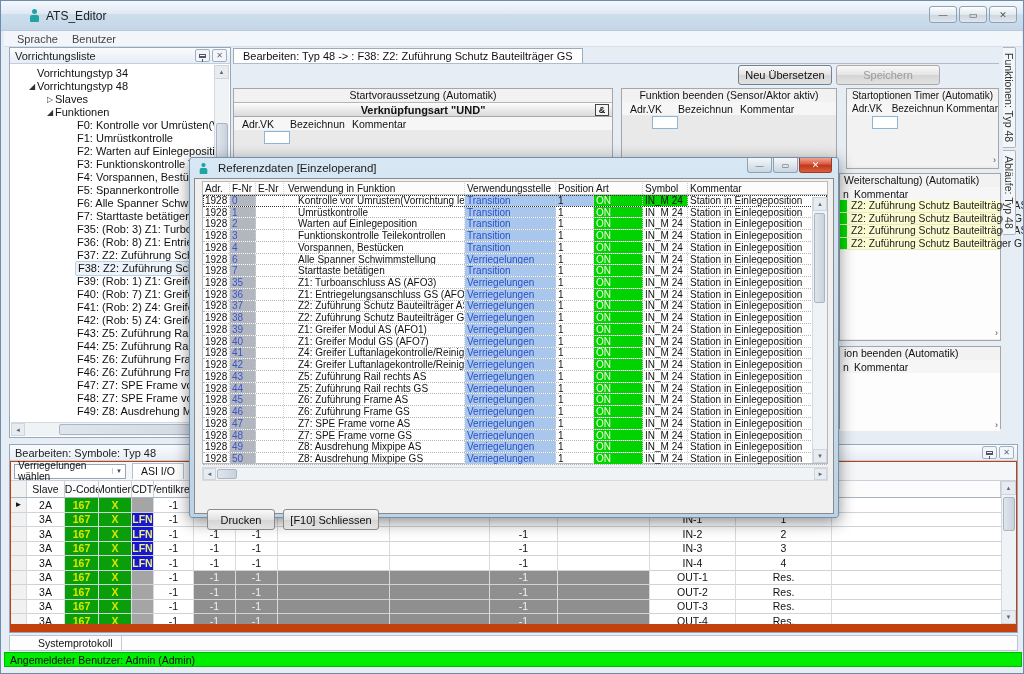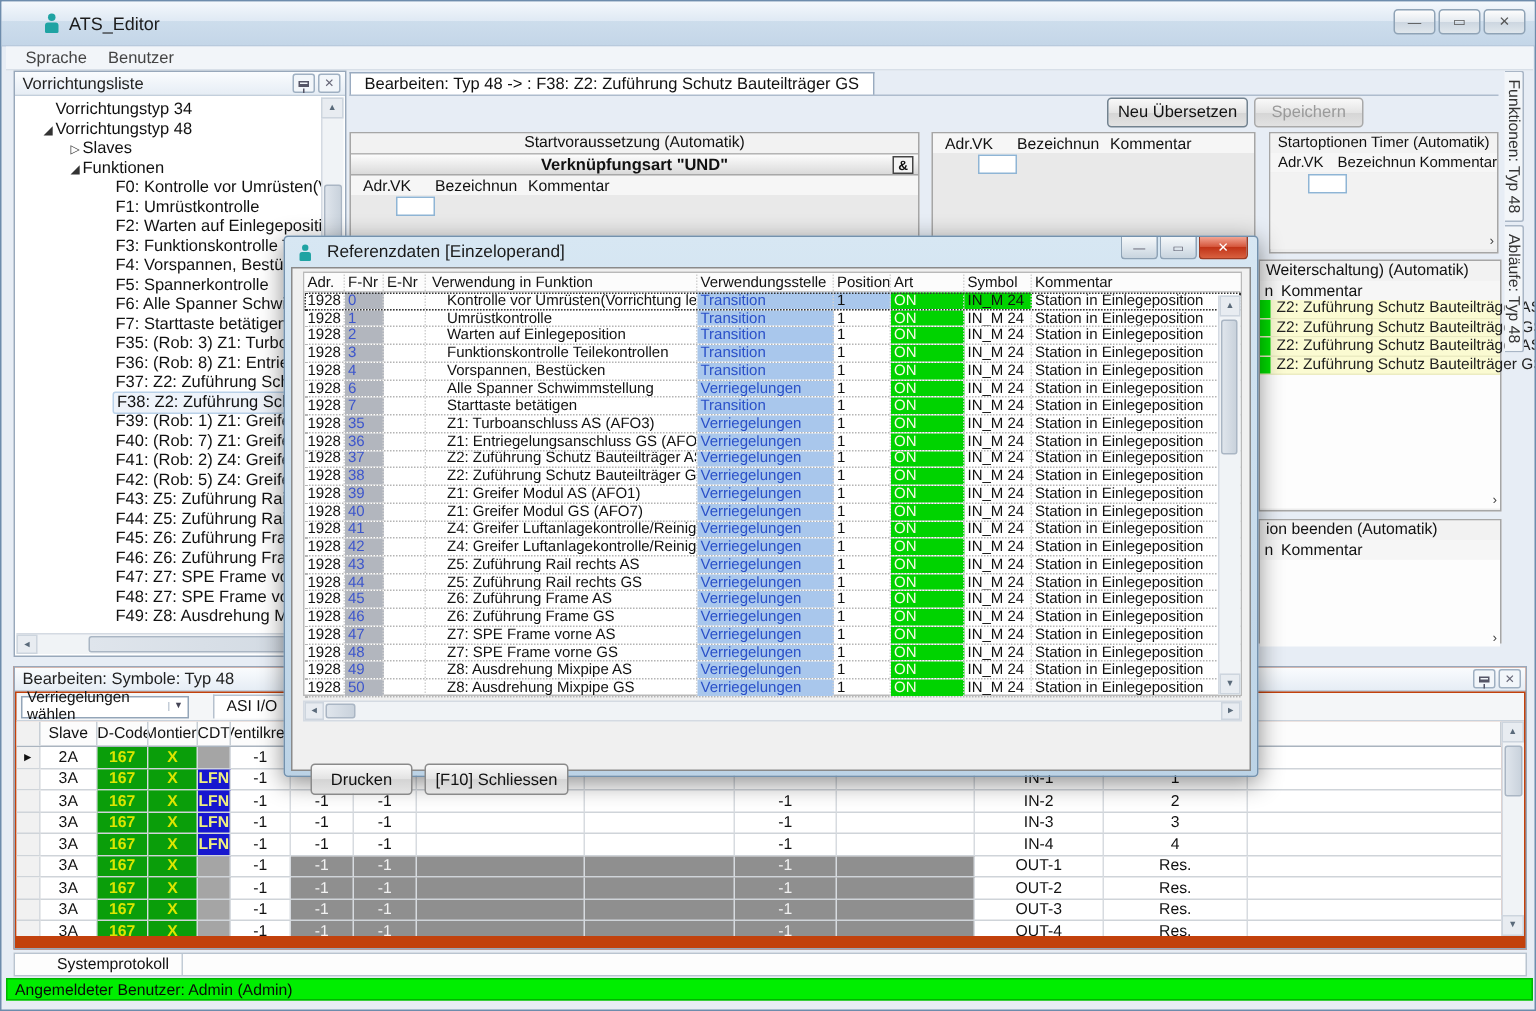--- a/index.html
+++ b/index.html
@@ -49,21 +49,21 @@
   .hsb .sbthumb { top:1px; height:11px; }
 
   
   .maintab { position:absolute; left:232px; top:47px; height:16px; background:#fff;
     border:1px solid #9aabc0; border-bottom:0; padding:1px 9px 0; font-size:11px; }
   .mainline { position:absolute; left:232px; top:62px; width:766px; height:1px; background:#aebccd; }
   .abtn { position:absolute; height:20px; border:1px solid #72828f; border-radius:3px;
     background:linear-gradient(#f9f9f9,#e4e4e4 50%,#d5d5d5 51%,#e2e2e2);
     font-size:11px; display:flex; align-items:center; justify-content:center; }
   #btn-neu { left:737px; top:64px; width:94px; }
-  #btn-save { left:835px; top:64px; width:73px; color:#9a9a9a; border-color:#a9a9a9; }
+  #btn-save { left:835px; top:64px; width:104px; color:#9a9a9a; border-color:#a9a9a9; }
 
   .fpanel { position:absolute; background:#ededed; border:1px solid #a6a6a6; }
   .ptitle { height:13px; line-height:13px; text-align:center; font-size:10.5px; background:#f2f2f2; color:#111; white-space:nowrap; overflow:hidden; }
   .plink { height:15px; line-height:14px; text-align:center; font-weight:bold; font-size:11px;
     background:linear-gradient(#fdfdfd,#dadada); border-top:1px solid #b5b5b5; border-bottom:1px solid #a8a8a8; position:relative; }
   .andbtn { position:absolute; right:3px; top:1px; width:14px; height:12px; border:1px solid #444;
     background:#f4f4f4; font-size:9px; font-weight:bold; line-height:10px; text-align:center; }
   .phdr { height:13px; font-size:10.5px; background:#f6f6f6; display:flex; gap:0; align-items:center; white-space:nowrap; }
   .phdr span { display:inline-block; }
   .pbody { position:relative; background:#e9e9e9; }
@@ -81,21 +81,21 @@
 
   .vtabs { position:absolute; left:1002px; top:46px; width:15px; }
   .vtab { writing-mode:vertical-rl; font-size:10.5px; color:#333; background:#f3f6f9;
     border:1px solid #a9b6c6; border-left:0; padding:5px 0; margin-bottom:2px; border-radius:0 2px 2px 0; }
 
   
   #bottompanel { left:8px; top:443px; width:1009px; height:189px; background:#c2410c; }
   .btoolbar { position:absolute; left:1px; top:17px; right:1px; height:19px; background:#f4f6f8; border-bottom:1px solid #c9d2dc; display:flex; align-items:center; }
   .combo { margin-left:3px; width:112px; height:15px; border:1px solid #93a5b8; background:#fff; display:flex; align-items:center; font-size:10.2px; padding-left:3px; }
   .combo .arr { margin-left:auto; font-size:6px; color:#445; padding:0 3px; border-left:1px solid #c4cdd8; }
-  .btab { margin-left:16px; font-size:10.5px; padding:1px 8px 2px; border:1px solid #b6c1ce; border-bottom:0; background:#fff; }
+  .btab { margin-left:6px; font-size:10.5px; padding:1px 8px 2px; border:1px solid #b6c1ce; border-bottom:0; background:#fff; }
   .btable { position:absolute; left:1px; top:36px; right:16px; bottom:8px; background:#fff; overflow:hidden; font-size:10.5px; }
   .bhrow, .brow { display:flex; }
   .bhrow { height:17px; align-items:center; border-bottom:1px solid #aab4bf; background:#fcfcfc; }
   .brow { height:14.5px; align-items:stretch; }
   .c { border-right:1px solid #d7dbe0; border-bottom:1px solid #cfd4d9; display:flex; align-items:center; justify-content:center; flex:none; white-space:nowrap; overflow:hidden; }
   .bhrow .c { border-bottom:0; border-right:1px solid #c8cfd6; height:100%; }
   .cSel{width:16px;background:#f1f1f1;} .cSl{width:38px;} .cId{width:34px;} .cMo{width:33px;}
   .cCd{width:22px;} .cVe{width:40px;} .cM1{width:42px;} .cM2{width:42px;}
   .cW1{width:112px;} .cW2{width:100px;} .cM3{width:68px;} .cW3{width:92px;}
   .cNm{width:86px;} .cVl{width:96px;} .cFill{flex:1;border-right:0;}
@@ -305,20 +305,21 @@
     <span style="width:30px;">VK</span>
     <span style="width:62px;">Bezeichnun</span>
     <span>Kommentar</span>
   </div>
   <div class="pbody" style="height:302px;">
     <span class="vkcell" style="left:30px;top:1px;"></span>
   </div>
 </div>
 
 <div class="fpanel" id="panelB">
+  <div class="ptitle">Funktion beenden (Sensor/Aktor aktiv)</div>
   <div class="phdr">
     <span style="padding-left:8px;width:26px;">Adr.</span>
     <span style="width:30px;">VK</span>
     <span style="width:62px;">Bezeichnun</span>
     <span>Kommentar</span>
   </div>
   <div class="pbody" style="height:316px;">
     <span class="vkcell" style="left:30px;top:1px;"></span>
   </div>
 </div>

